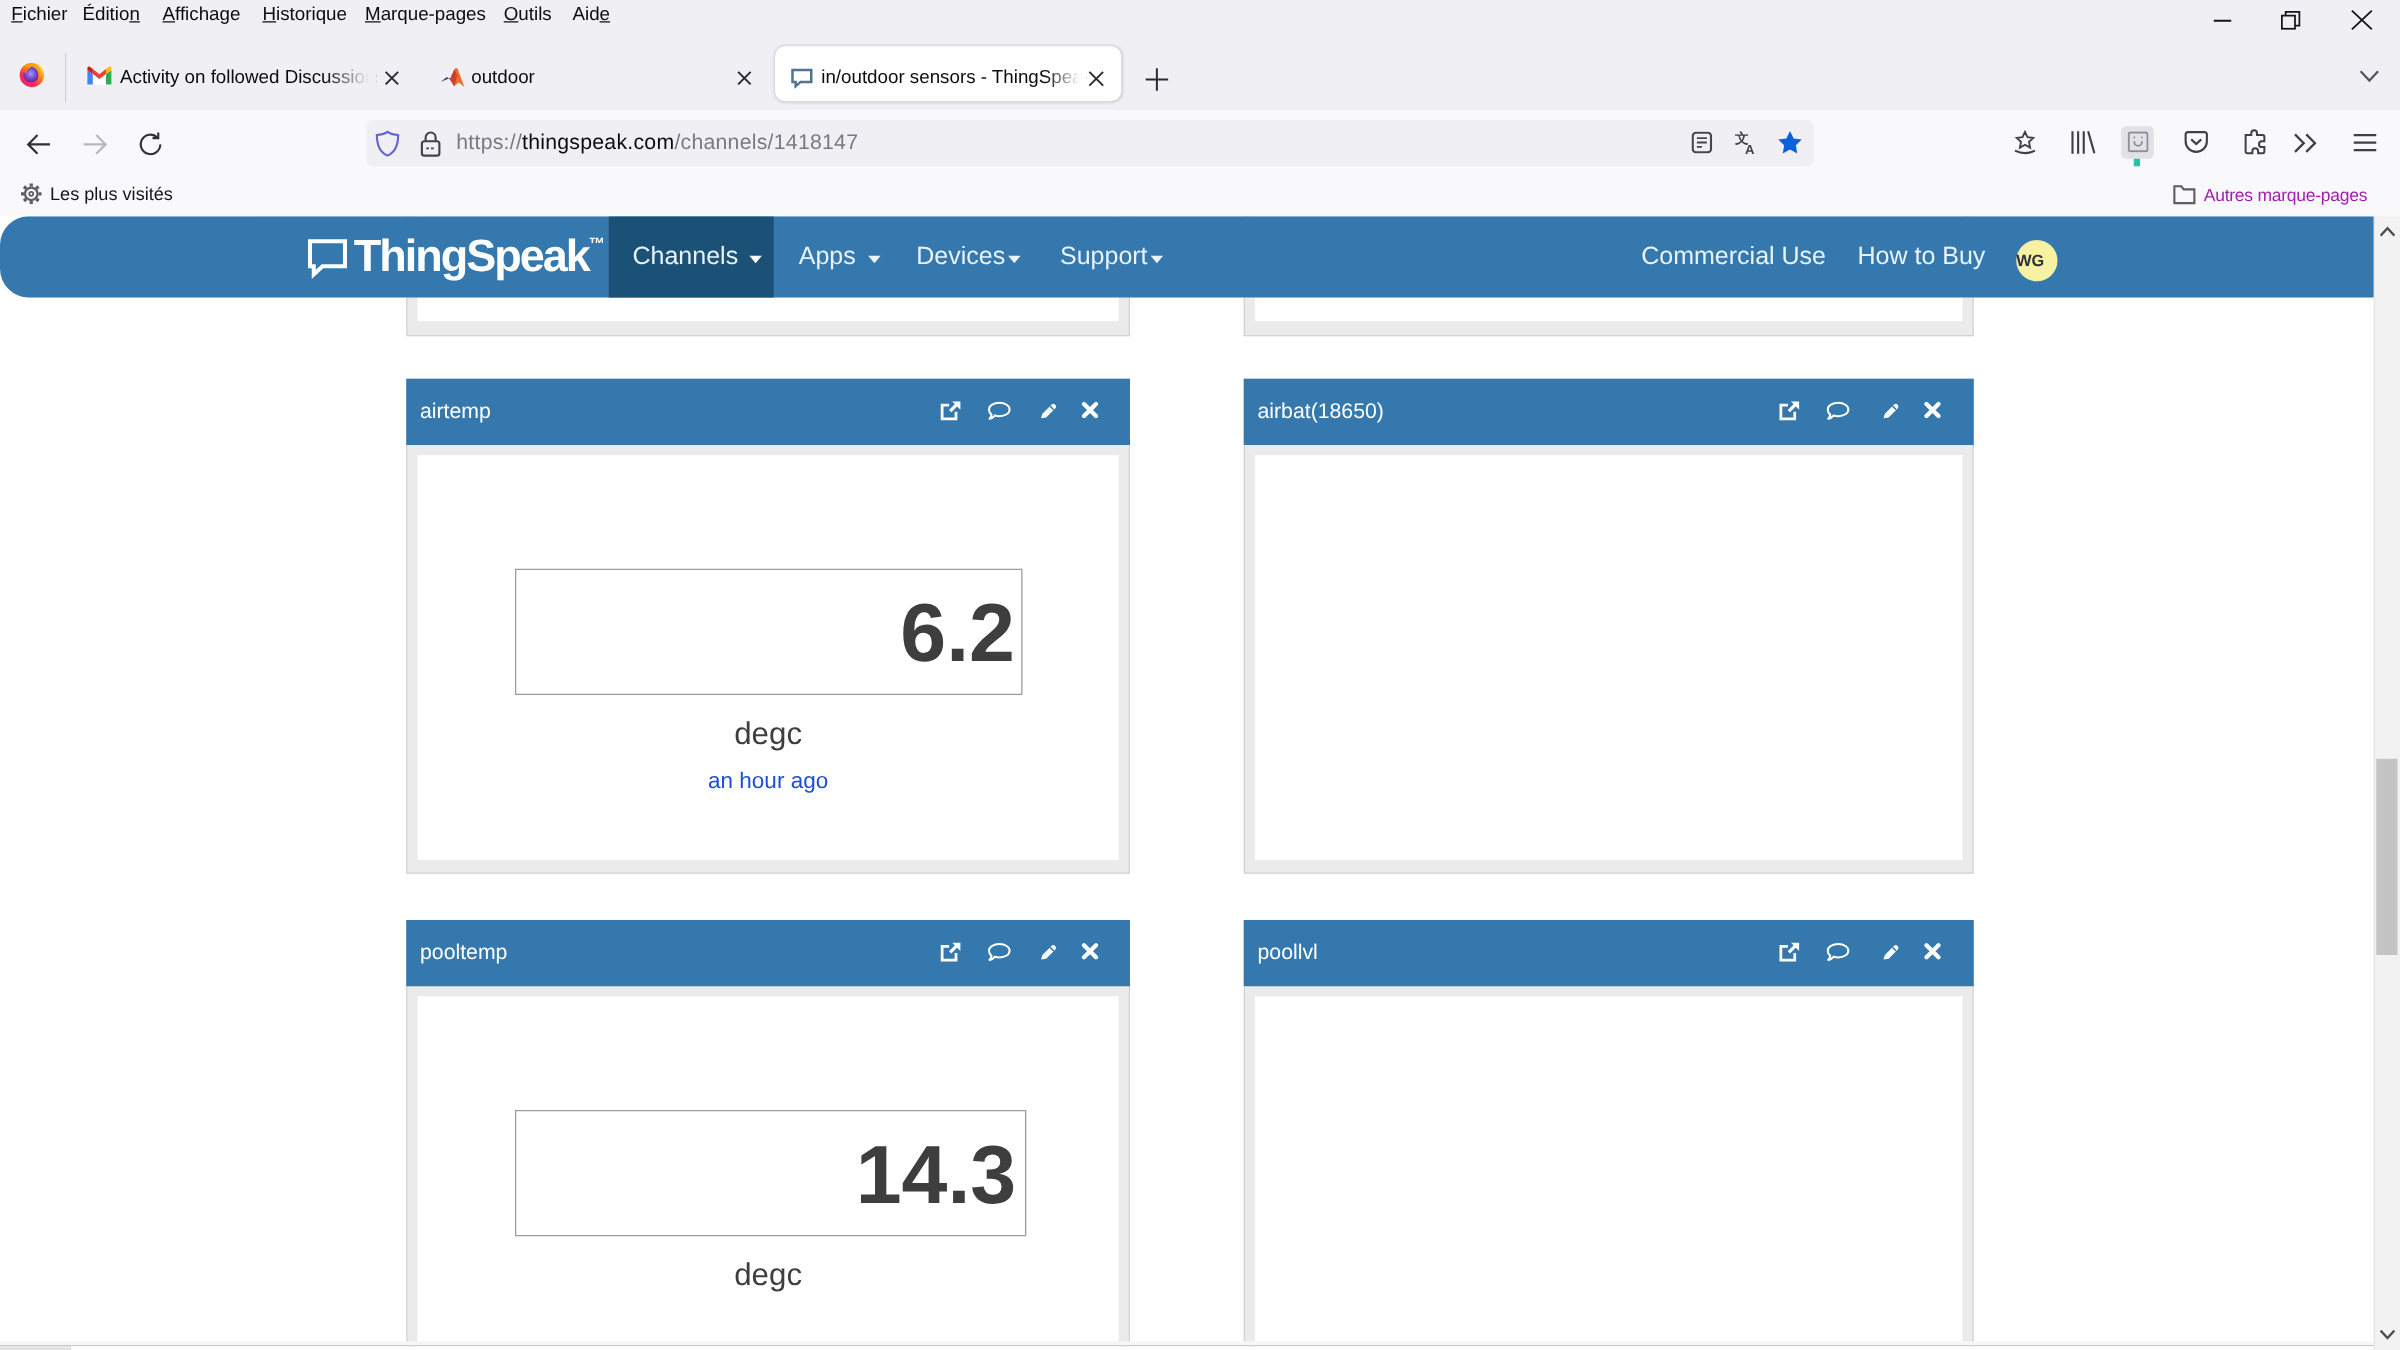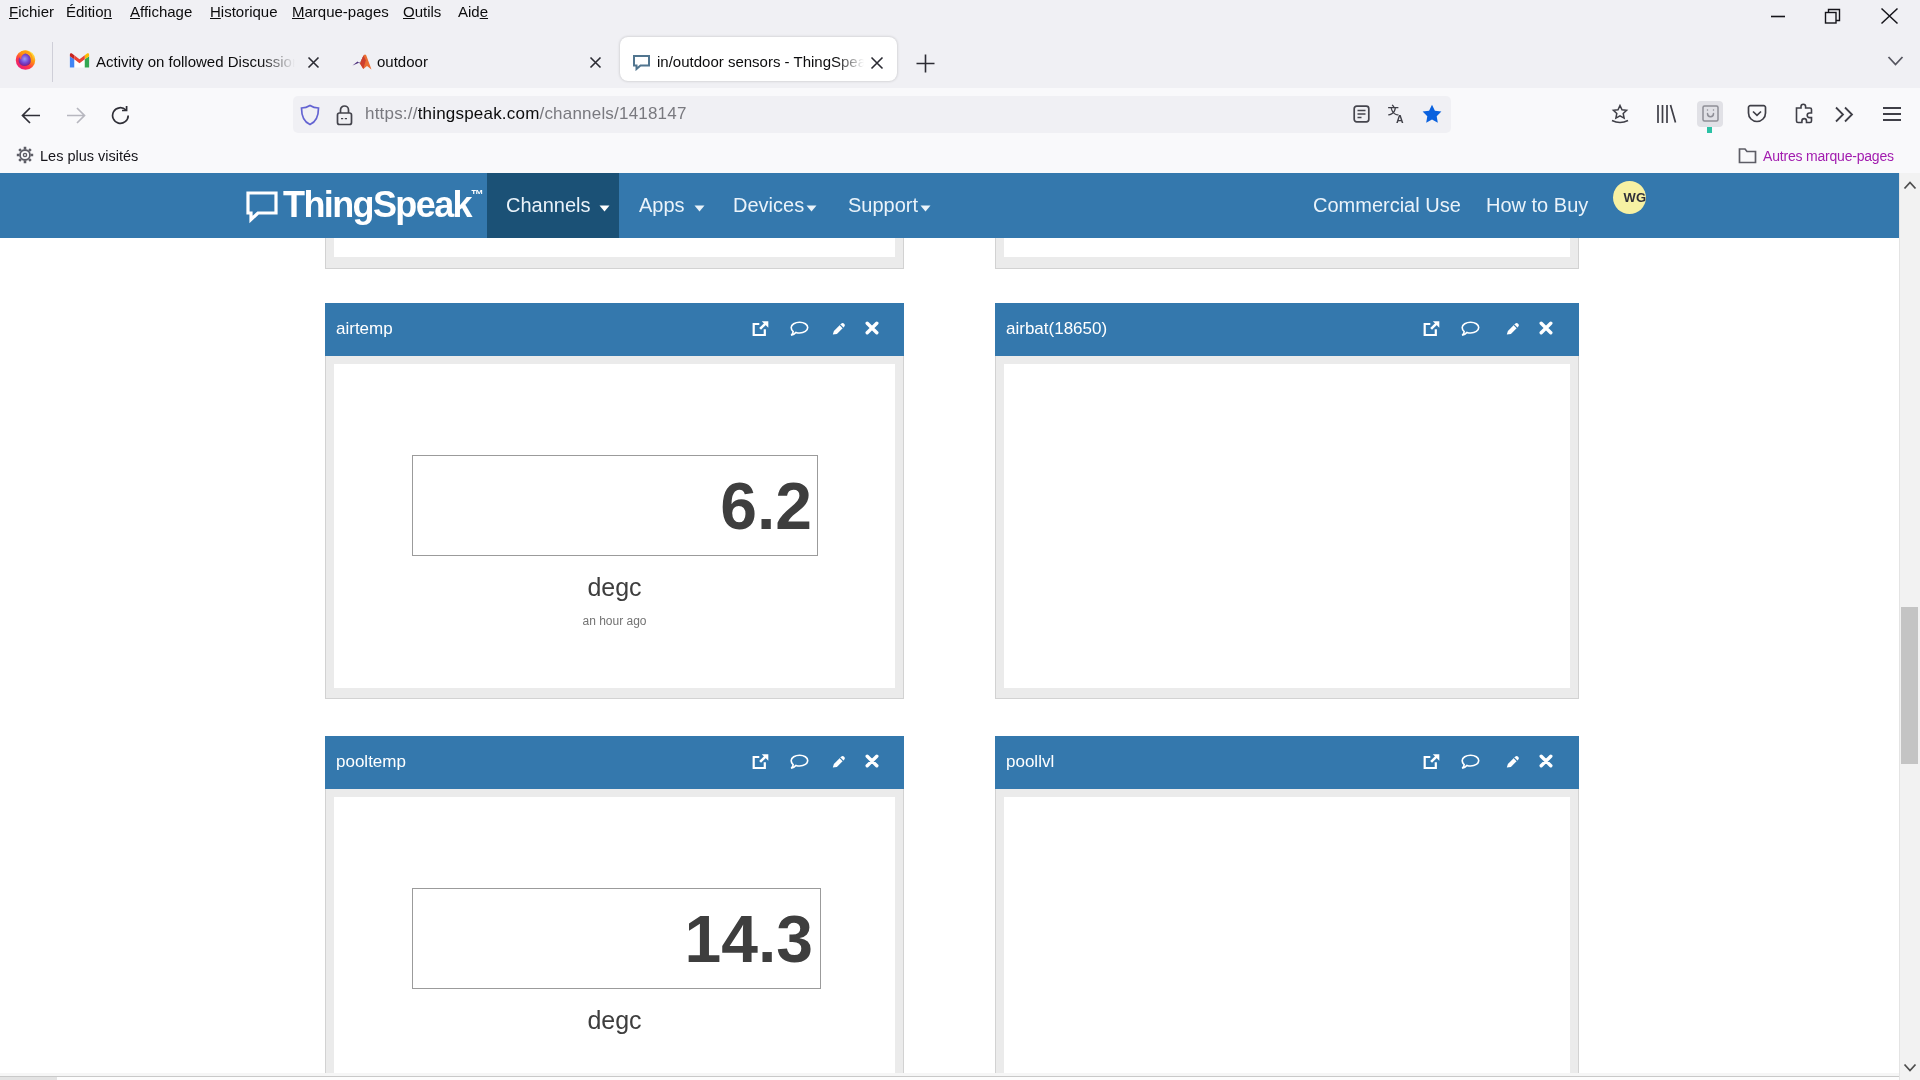--- a/index.html
+++ b/index.html
@@ -8,32 +8,32 @@
   .abs { position:absolute; }
   
   #menubar { left:0; top:0; width:1920px; height:36px; background:#f0f0f4; }
   #menubar .mi { position:absolute; top:3px; font-size:15px; color:#0c0c0d; }
   
   #navbarbg { position:absolute; left:0; top:88px; width:1920px; height:85px; background:#f9f9fb; }
   
   #urlbar { position:absolute; left:293px; top:96px; width:1158px; height:37px; background:#f0f0f4; border-radius:5px; }
   .tabx { stroke:#2b2b33; stroke-width:1.6; fill:none; }
   
-  #tsnav { left:0; top:173px; width:1920px; height:65px; background:#3478ad; z-index:5; }
+  #tsnav { left:0; top:173px; width:1920px; height:65px; background:#3478ad; z-index:5;border-radius:23px; }
   #widgets { position:absolute; z-index:1; }
   #scrollbars { position:absolute; z-index:20; }
   #tsnav .link { position:absolute; top:0; height:65px; line-height:65px; color:#eaf3fa; font-size:20px; }
   .panel { position:absolute; border:1px solid #d2d2d2; background:#ebebeb; }
   .phead { position:absolute; left:-1px; right:-1px; height:53px; background:#3478ad; }
   .ptitle { position:absolute; left:11px; top:16px; font-size:17px; font-weight:normal; color:#fff; }
   .pwhite { position:absolute; background:#fff; }
   .vbox { position:absolute; border:1px solid #9b9b9b; background:#fff; }
   .vnum { position:absolute; right:10px; font-size:66px; font-weight:bold; color:#3e3e3e; font-family:"Liberation Sans",sans-serif; }
   .vunit { position:absolute; width:100%; text-align:center; font-size:25px; color:#3e3e3e; }
-  .vago { position:absolute; width:100%; text-align:center; font-size:12px; color:#737373; }
+  .vago { position:absolute; width:100%; text-align:center; font-size:18px; color:#1d4ed8; }
 </style>
 </head>
 <body>
 <div id="chrome" style="position:absolute;left:0;top:0;width:1920px;height:1080px;z-index:10;pointer-events:none">
 <div id="menubar" class="abs">
   <span class="mi" style="left:9px"><u>F</u>ichier</span>
   <span class="mi" style="left:66px">Éditio<u>n</u></span>
   <span class="mi" style="left:130px"><u>A</u>ffichage</span>
   <span class="mi" style="left:210px"><u>H</u>istorique</span>
   <span class="mi" style="left:292px"><u>M</u>arque-pages</span>
@@ -206,21 +206,21 @@
         <path d="M0.5 0.5 H10.5 L5.5 6.5 z" fill="#eaf3fa"></path>
       </svg></div>
   <div class="link" style="left:733px">Devices<svg width="11" height="7" viewBox="0 0 11 7" style="margin-left:2px">
         <path d="M0.5 0.5 H10.5 L5.5 6.5 z" fill="#eaf3fa"></path>
       </svg></div>
   <div class="link" style="left:848px">Support<svg width="11" height="7" viewBox="0 0 11 7" style="margin-left:2px">
         <path d="M0.5 0.5 H10.5 L5.5 6.5 z" fill="#eaf3fa"></path>
       </svg></div>
   <div class="link" style="left:1313px">Commercial Use</div>
   <div class="link" style="left:1486px">How to Buy</div>
-  <div class="abs" style="left:1613px;top:8px;width:33px;height:33px;border-radius:50%;background:#f7f1a3;text-align:right;line-height:33px;font-size:13px;font-weight:bold;color:#30303a">WG</div>
+  <div class="abs" style="left:1613px;top:19px;width:33px;height:33px;border-radius:50%;background:#f7f1a3;text-align:left;line-height:33px;font-size:13px;font-weight:bold;color:#30303a">WG</div>
 </div>
 <div id="widgets">
 
   <div class="panel" style="left:325px;top:120px;width:579px;height:149px">
     <div class="pwhite" style="left:8px;top:16px;width:561px;height:120px"></div>
   </div>
   <div class="panel" style="left:995px;top:120px;width:584px;height:149px">
     <div class="pwhite" style="left:8px;top:16px;width:566px;height:120px"></div>
   </div>
 

